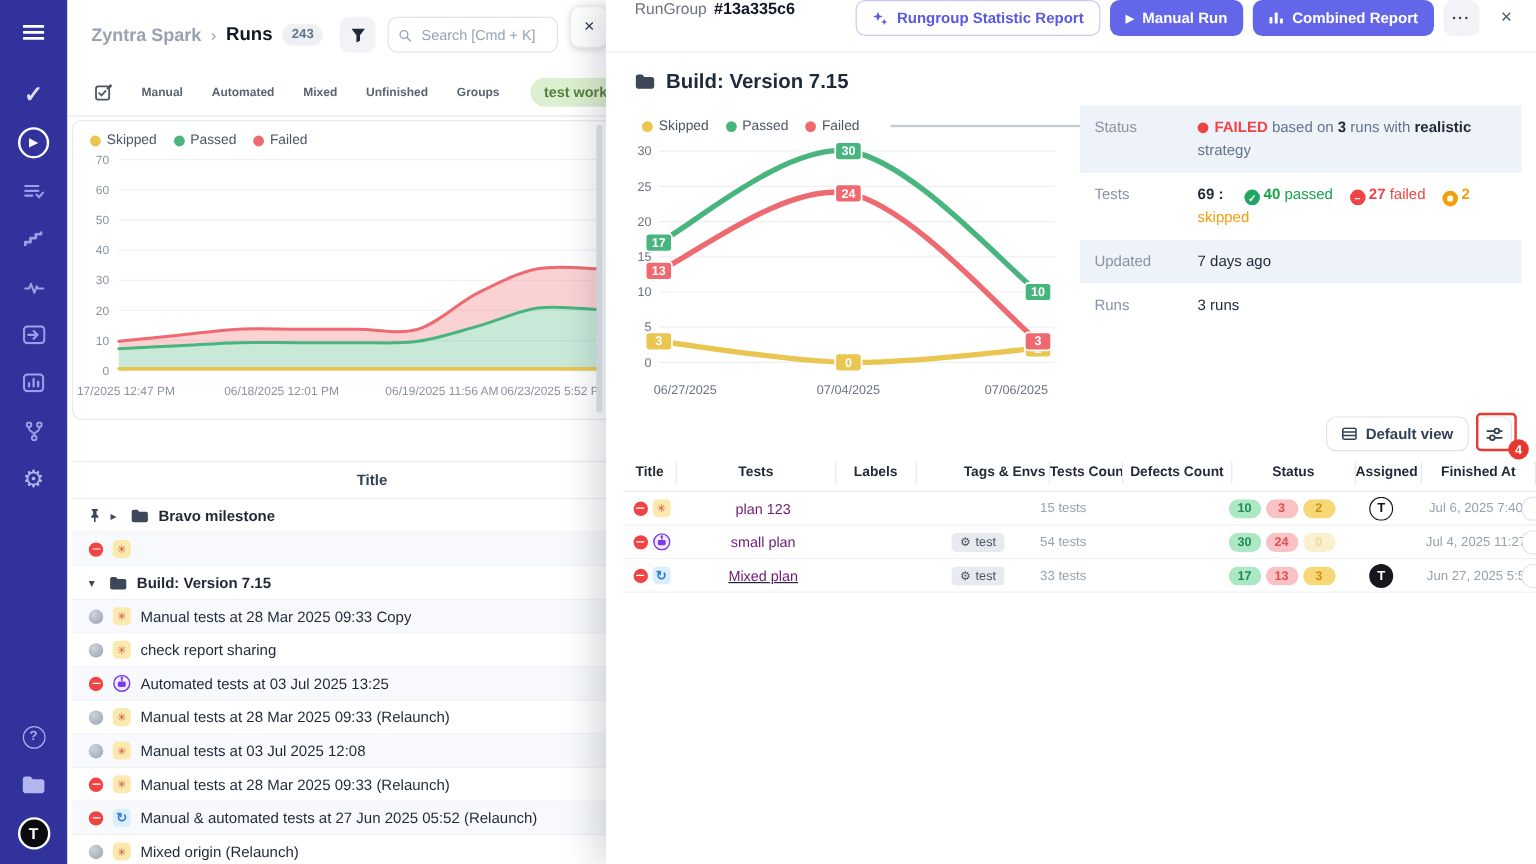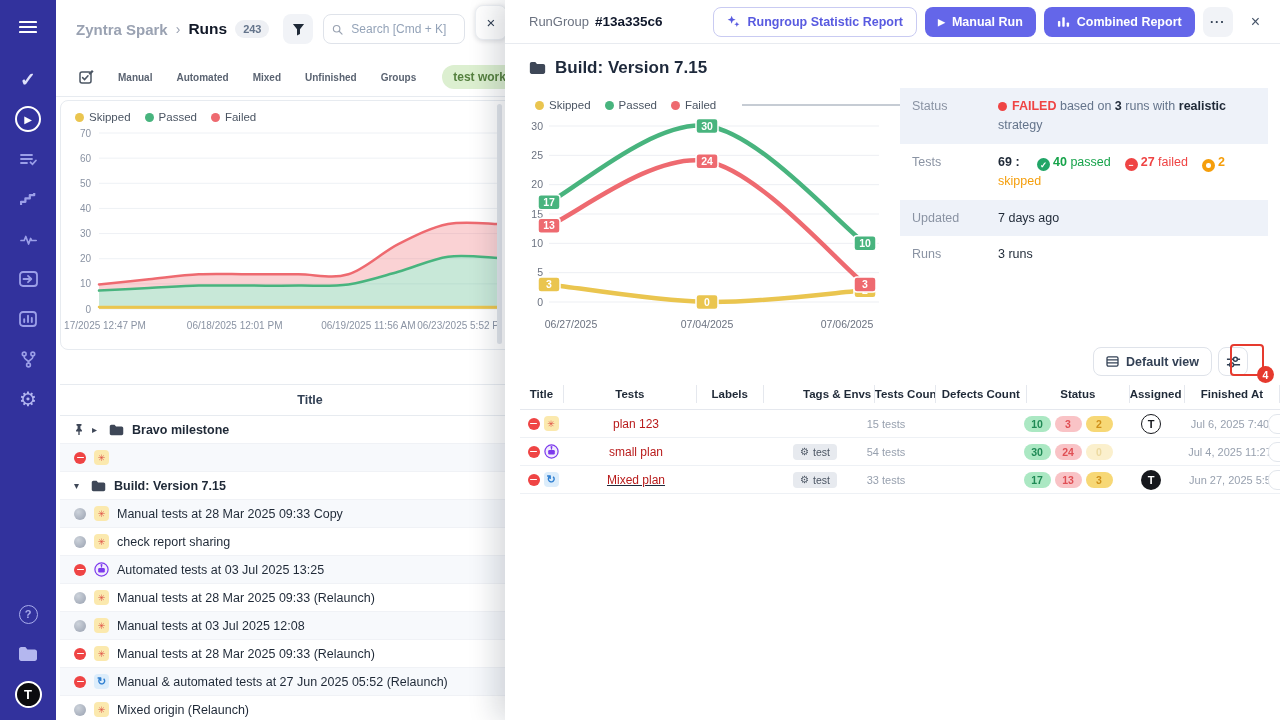--- a/index.html
+++ b/index.html
@@ -51,21 +51,21 @@
   .st{width:12px;height:12px;border-radius:50%;flex:none;position:relative}
   .st-f{background:#ef4444}
   .st-f::after{content:"";position:absolute;left:2.5px;top:5.2px;width:7px;height:1.8px;background:#fff;border-radius:1px}
   .st-n{background:radial-gradient(circle at 35% 32%,#cdd3db,#99a1b0)}
   .ti{width:15px;height:15px;border-radius:4px;display:flex;align-items:center;justify-content:center;font-size:9px;flex:none}
   .tm{background:#fbe9ae;color:#dd4f45}
   .tx{background:#dcedfb;color:#2f7fd1;font-size:11px;font-weight:700}
   
   .drawer{position:absolute;left:505px;top:0;width:775px;height:720px;background:#fff;z-index:10;
           box-shadow:-10px 0 26px rgba(15,23,42,.16)}
-  .d-header{height:44px;border-bottom:1px solid #e8ebf0;display:flex;align-items:center;padding:0 14px 0 24px;gap:6px;box-sizing:border-box}
+  .d-header{height:44px;border-bottom:1px solid #e8ebf0;display:flex;align-items:flex-start;padding:0 14px 0 24px;gap:6px;box-sizing:border-box}
   .d-hlabel{color:#6b7280;font-size:13px}
   .d-hid{color:#0f172a;font-size:13.5px;font-weight:700}
   .d-actions{margin-left:auto;display:flex;align-items:center;gap:8px}
   .btn{height:30px;border-radius:8px;display:flex;align-items:center;gap:7px;padding:0 13px;font-size:12.5px;font-weight:600;cursor:pointer;border:none;font-family:"Liberation Sans",sans-serif}
   .btn-outline{background:#fff;border:1px solid #c9cbf2;color:#585ae0}
   .btn-primary{background:#6466e9;color:#fff}
   .btn-more{width:30px;padding:0;justify-content:center;background:#f1f3f7;color:#334155;font-weight:700;letter-spacing:1px}
   .d-close{background:none;border:none;font-size:16px;color:#475569;cursor:pointer;margin-left:4px}
   .d-title{position:absolute;left:24px;top:58px;display:flex;align-items:center;gap:9px;font-size:17px;font-weight:700;color:#1e293b}
   .d-legend{position:absolute;left:30px;top:99px;display:flex;align-items:center;gap:14px;font-size:11.5px;color:#4b5563}
@@ -81,31 +81,31 @@
   .b{font-weight:700;color:#1f2937}
   .red-b{font-weight:700;color:#ef4444}
   .grp{white-space:nowrap;margin-right:14px}
   .green-t{color:#16a34a}.red-t{color:#ef4444}.orange-t{color:#f59e0b}
   .ic-c{display:inline-flex;width:13px;height:13px;border-radius:50%;align-items:center;justify-content:center;color:#fff;font-size:8.5px;vertical-align:-2px;margin-right:3px;font-weight:700}
   .ic-pass{background:#21a567}.ic-fail{background:#ef4444}
   .ic-skip{background:#f59e0b;position:relative}
   .ic-skip::after{content:"";width:4.5px;height:4.5px;border-radius:50%;background:#fff}
   .dot-failed{display:inline-block;width:9px;height:9px;border-radius:50%;background:#ef4444;margin-right:5px;vertical-align:-0.5px}
   
-  .view-row{position:absolute;right:32px;top:347px;display:flex;align-items:center;gap:6px}
+  .view-row{position:absolute;right:20px;top:347px;display:flex;align-items:center;gap:6px}
   .view-btn{height:29px;border:1px solid #dfe3ea;border-radius:8px;background:#fff;display:flex;align-items:center;gap:7px;padding:0 12px;
             font-size:12.5px;font-weight:600;color:#334155;cursor:pointer;font-family:"Liberation Sans",sans-serif}
   .cols-btn{width:30px;height:29px;border:1px solid #dfe3ea;border-radius:8px;background:#fff;display:flex;align-items:center;justify-content:center;cursor:pointer}
   .d-table{position:absolute;left:15px;top:378px;width:760px}
   .t-head{display:flex;height:31px;border-bottom:1px solid #e5e8ee;align-items:center}
   .t-head .tc{font-size:11.5px;font-weight:700;color:#1f2937;text-align:center;border-right:1px solid #e5e8ee;height:18px;line-height:18px;
               white-space:nowrap;overflow:hidden;box-sizing:border-box}
   .t-row{display:flex;height:27px;align-items:center;border-bottom:1px solid #eef1f5;position:relative;cursor:pointer}
   .t-row .tc{display:flex;align-items:center;justify-content:center;box-sizing:border-box;overflow:hidden}
-  .cell-plan{font-size:12px;color:#b91c1c;font-weight:500}
+  .cell-plan{font-size:12px;color:#701a75;font-weight:500}
   .cell-gray{font-size:11px;color:#98a1af}
   .tagpill{background:#e7eaef;color:#4b5563;border-radius:4px;font-size:10.5px;padding:2px 7px;display:flex;gap:4px;align-items:center}
   .pill{min-width:27px;height:16px;border-radius:8px;font-size:10.5px;font-weight:700;display:flex;align-items:center;justify-content:center;margin:0 2px;box-sizing:border-box;padding:0 4px}
   .pill-g{background:#abe8c3;color:#1f8a55}
   .pill-r{background:#f9c3c6;color:#e04f55}
   .pill-y{background:#f7d876;color:#cf901a}
   .pill-y.faded{background:#fbf0cd;color:#ecd9a0}
   .avatar{width:20px;height:20px;border-radius:50%;display:flex;align-items:center;justify-content:center;font-weight:700;font-size:11px}
   .avatar.light{background:#fff;border:1.5px solid #16181d;color:#16181d;box-sizing:border-box}
   .avatar.dark{background:#16181d;color:#fff}

